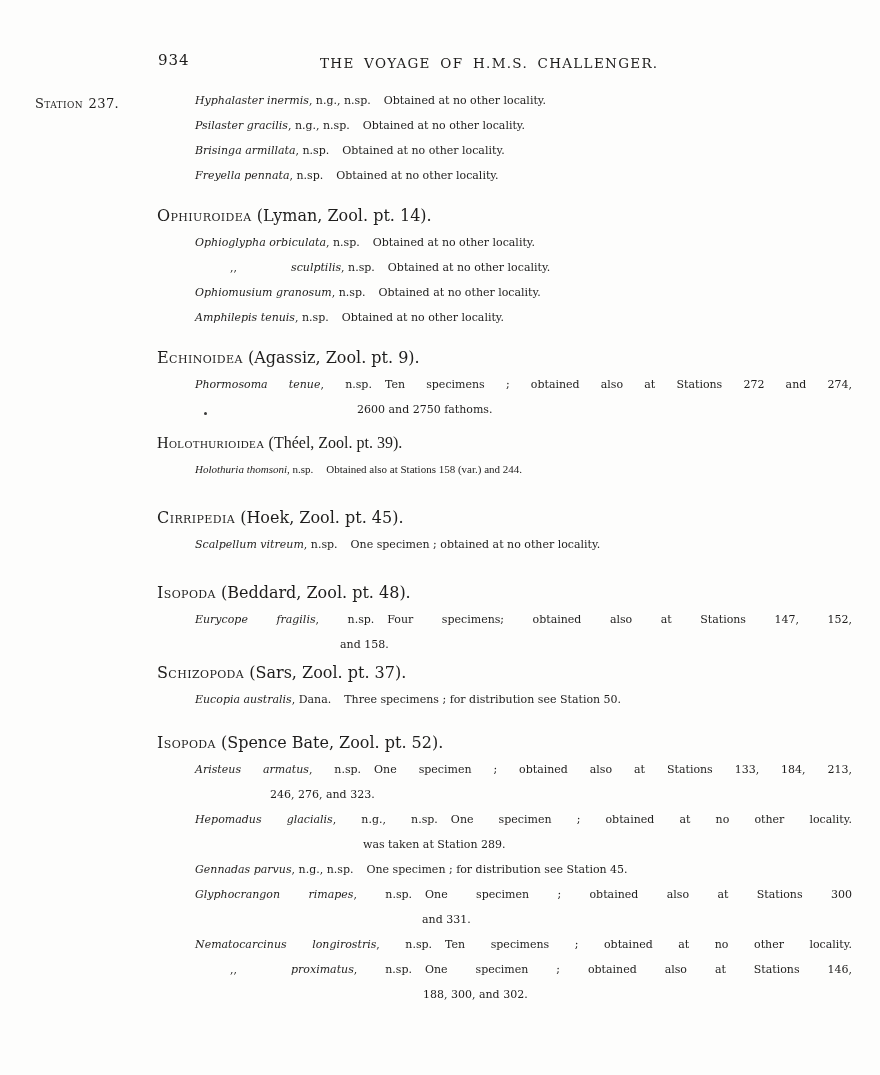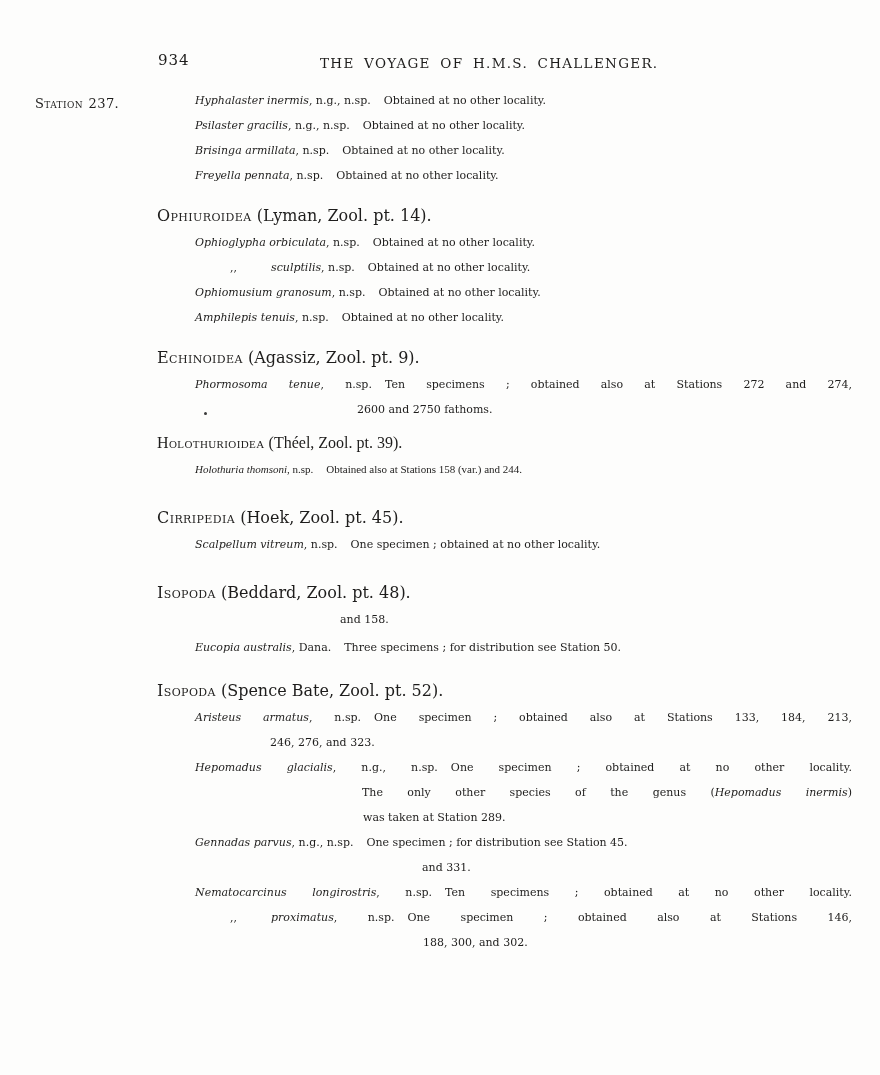--- a/index.html
+++ b/index.html
@@ -37,21 +37,21 @@
   }
   .entry { padding-left:38px; }
   .j {
     white-space:normal;
     text-align:justify;
     text-align-last:justify;
   }
   .it { font-style:italic; }
   .gap { display:inline-block; width:13px; }
   .dittomark { display:inline-block; margin-left:35px; }
-  .dsp { margin-left:34px; }
+  .dsp { margin-left:54px; }
   .stray-dot {
     position:absolute; left:204px; top:412px;
     width:3px; height:3px; border-radius:50%;
     background:#3a3a3a;
   }
 </style>
 </head>
 <body>
 
 <div class="page">
@@ -81,32 +81,34 @@
       <div class="sec" style="margin-top: 8px; font-family: Liberation Serif, serif;">
         <div class="sec-heading"><span class="sc">Holothurioidea</span><span> (Théel, Zool. pt. 39).</span></div>
         <div class="line entry"><span class="it">Holothuria thomsoni</span><span class="">, n.sp.</span><span class="gap"></span><span class="">Obtained also at Stations 158 (var.) and 244.</span></div>
       </div>
       <div class="sec" style="margin-top: 23px;">
         <div class="sec-heading"><span class="sc">Cirripedia</span><span> (Hoek, Zool. pt. 45).</span></div>
         <div class="line entry"><span class="it">Scalpellum vitreum</span><span class="">, n.sp.</span><span class="gap"></span><span class="">One specimen ; obtained at no other locality.</span></div>
       </div>
       <div class="sec" style="margin-top: 23px;">
         <div class="sec-heading"><span class="sc">Isopoda</span><span> (Beddard, Zool. pt. 48).</span></div>
+        <div class="line entry j"><span class="it">Eurycope fragilis</span><span class="">, n.sp.</span><span class="gap"></span><span class="">Four specimens; obtained also at Stations 147, 152,</span></div>
         <div class="line cont" style="margin-left: 183px;"><span class="">and 158.</span></div>
       </div>
       <div class="sec" style="margin-top: 3px;">
+        <div class="sec-heading"><span class="sc">Schizopoda</span><span> (Sars, Zool. pt. 37).</span></div>
         <div class="line entry"><span class="it">Eucopia australis</span><span class="">, Dana.</span><span class="gap"></span><span class="">Three specimens ; for distribution see Station 50.</span></div>
       </div>
       <div class="sec" style="margin-top: 18px;">
         <div class="sec-heading"><span class="sc">Isopoda</span><span> (Spence Bate, Zool. pt. 52).</span></div>
         <div class="line entry j"><span class="it">Aristeus armatus</span><span class="">, n.sp.</span><span class="gap"></span><span class="">One specimen ; obtained also at Stations 133, 184, 213,</span></div>
         <div class="line cont" style="margin-left: 113px;"><span class="">246, 276, and 323.</span></div>
         <div class="line entry j"><span class="it">Hepomadus glacialis</span><span class="">, n.g., n.sp.</span><span class="gap"></span><span class="">One specimen ; obtained at no other locality.</span></div>
-        <div class="line cont j" style="margin-left: 205px; width: 490px;"><span class="">The only other species of the genus (</span><span class="it">Hepomadus inermis</span><span class="">)</span></div>
         <div class="line cont" style="margin-left: 206px;"><span class="">was taken at Station 289.</span></div>
         <div class="line entry"><span class="it">Gennadas parvus</span><span class="">, n.g., n.sp.</span><span class="gap"></span><span class="">One specimen ; for distribution see Station 45.</span></div>
+        <div class="line entry j"><span class="it">Glyphocrangon rimapes</span><span class="">, n.sp.</span><span class="gap"></span><span class="">One specimen ; obtained also at Stations 300</span></div>
         <div class="line cont" style="margin-left: 265px;"><span class="">and 331.</span></div>
         <div class="line entry j"><span class="it">Nematocarcinus longirostris</span><span class="">, n.sp.</span><span class="gap"></span><span class="">Ten specimens ; obtained at no other locality.</span></div>
         <div class="line entry j"><span class="dittomark">,,</span><span class="it dsp">proximatus</span><span class="">, n.sp.</span><span class="gap"></span><span class="">One specimen ; obtained also at Stations 146,</span></div>
         <div class="line cont" style="margin-left: 266px;"><span class="">188, 300, and 302.</span></div>
       </div>
     </div>
 </div>
 
 </body></html>

